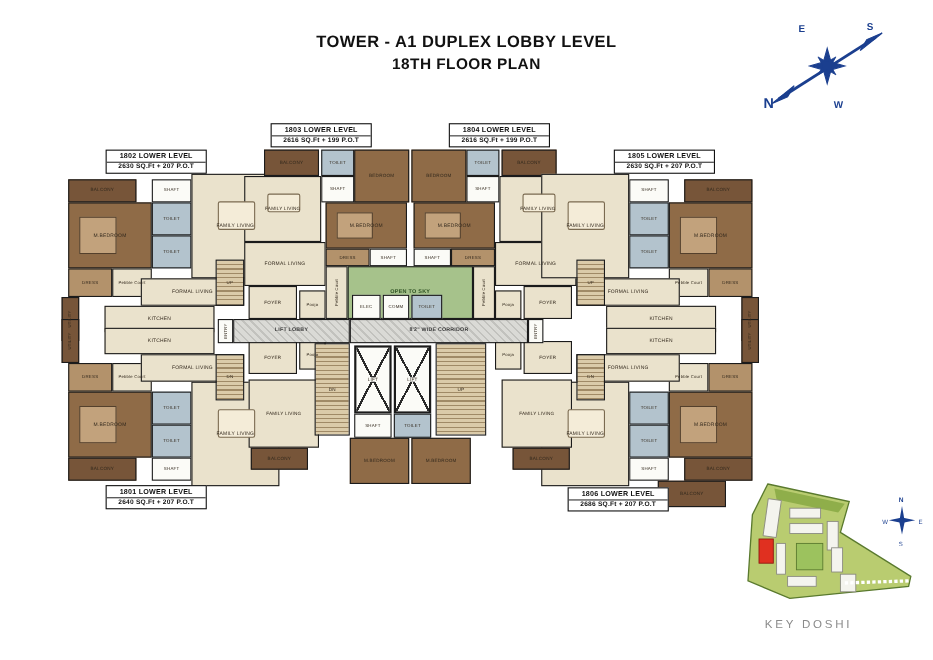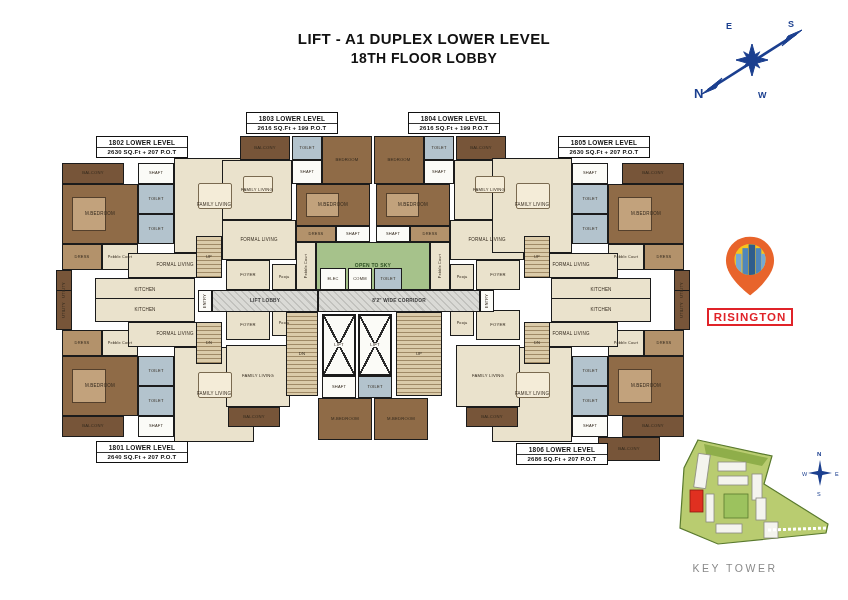--- a/index.html
+++ b/index.html
@@ -49,22 +49,22 @@
   .keyplan-label{position:absolute;left:660px;top:562px;width:150px;text-align:center;
       color:#8a8a8a;font-size:10.5px;letter-spacing:2.5px;}
 </style>
 </head>
 <body>
 
 <div class="canvas">
 
 
   <div class="title">
-    <div class="l1">LIFT - A1 DUPLEX LOWER LEVEL</div>
-    <div class="l2">18TH FLOOR LOBBY</div>
+    <div class="l1">TOWER - A1 DUPLEX LOBBY LEVEL</div>
+    <div class="l2">18TH FLOOR PLAN</div>
   </div>
 
   <div class="compass-main">
     <svg width="118" height="92" viewBox="0 0 118 92">
       <g stroke="#1b3f8f" fill="#1b3f8f">
         <line x1="16" y1="76" x2="104" y2="20" stroke-width="2.6"></line>
         <polygon points="10,80 30,64 24,74"></polygon>
         <polygon points="110,16 90,32 96,22"></polygon>
         <polygon points="76,46 63.5,49.5 60,62 56.5,49.5 44,46 56.5,42.5 60,30 63.5,42.5"></polygon>
         <polygon points="76,46 63.5,49.5 60,62 56.5,49.5 44,46 56.5,42.5 60,30 63.5,42.5" transform="rotate(45 60 46) scale(0.72) translate(23 18)"></polygon>
@@ -387,39 +387,20 @@
         <span class="rl" style="font-size: 4.2px;">UP</span>
       </div>
       <div class="room" style="left: 322px; top: 376px; width: 34px; height: 22px; background: rgb(251, 251, 247);">
         <span class="rl" style="font-size: 4px;">SHAFT</span>
       </div>
       <div class="room" style="left: 358px; top: 376px; width: 34px; height: 22px; background: rgb(179, 195, 205);">
         <span class="rl" style="font-size: 4px;">TOILET</span>
       </div>
     </div>
 
-  <div class="risington">
-    <svg width="60" height="66" viewBox="0 0 60 70">
-      <defs>
-          <clipPath id="pinclip">
-            <circle cx="30" cy="27" r="16.5"></circle>
-          </clipPath>
-        </defs>
-      <path d="M30,3 C15,3 4.5,14 4.5,28.5 C4.5,47 30,65 30,65 C30,65 55.5,47 55.5,28.5 C55.5,14 45,3 30,3 Z" fill="#e8642b"></path>
-      <circle cx="30" cy="27" r="16.5" fill="#f6c51f"></circle>
-      <g clip-path="url(#pinclip)">
-        <rect x="15" y="21" width="6" height="26" fill="#76a9d4"></rect>
-        <rect x="22" y="15" width="6" height="32" fill="#4f86bb"></rect>
-        <rect x="28.5" y="11" width="7" height="36" fill="#2f5d8c"></rect>
-        <rect x="36" y="15" width="6" height="32" fill="#4f86bb"></rect>
-        <rect x="42" y="21" width="6" height="26" fill="#76a9d4"></rect>
-      </g>
-    </svg>
-    <div><span class="word">RISINGTON</span></div>
-  </div>
 
   <div class="keyplan">
     <svg width="186" height="128" viewBox="0 0 186 128">
       <polygon points="38,8 112,24 104,52 168,92 166,101 58,112 20,96 24,36" fill="#b9cc70" stroke="#5a7a2e" stroke-width="1.2"></polygon>
       <polygon points="44,12 108,26 102,34 46,22" fill="#8fae4a"></polygon>
       <g fill="#f4f4ee" stroke="#8a8a80" stroke-width="0.8">
         <rect x="36" y="22" width="12" height="34" transform="rotate(8 42 39)"></rect>
         <rect x="58" y="30" width="28" height="9"></rect>
         <rect x="58" y="44" width="30" height="9"></rect>
         <rect x="92" y="42" width="10" height="26"></rect>
@@ -434,15 +415,15 @@
       <g>
         <polygon points="160,28 162.5,42 160,54 157.5,42" fill="#1b3f8f"></polygon>
         <polygon points="148,41 160,38.5 172,41 160,43.5" fill="#1b3f8f"></polygon>
         <text x="157" y="24" font-size="6" font-weight="bold" fill="#1b3f8f" font-family="Liberation Sans, sans-serif">N</text>
         <text x="175" y="44" font-size="5.5" fill="#1b3f8f" font-family="Liberation Sans, sans-serif">E</text>
         <text x="157" y="64" font-size="5.5" fill="#1b3f8f" font-family="Liberation Sans, sans-serif">S</text>
         <text x="142" y="44" font-size="5.5" fill="#1b3f8f" font-family="Liberation Sans, sans-serif">W</text>
       </g>
     </svg>
   </div>
-  <div class="keyplan-label">KEY TOWER</div>
+  <div class="keyplan-label">KEY DOSHI</div>
 
 </div>
 
 </body></html>

